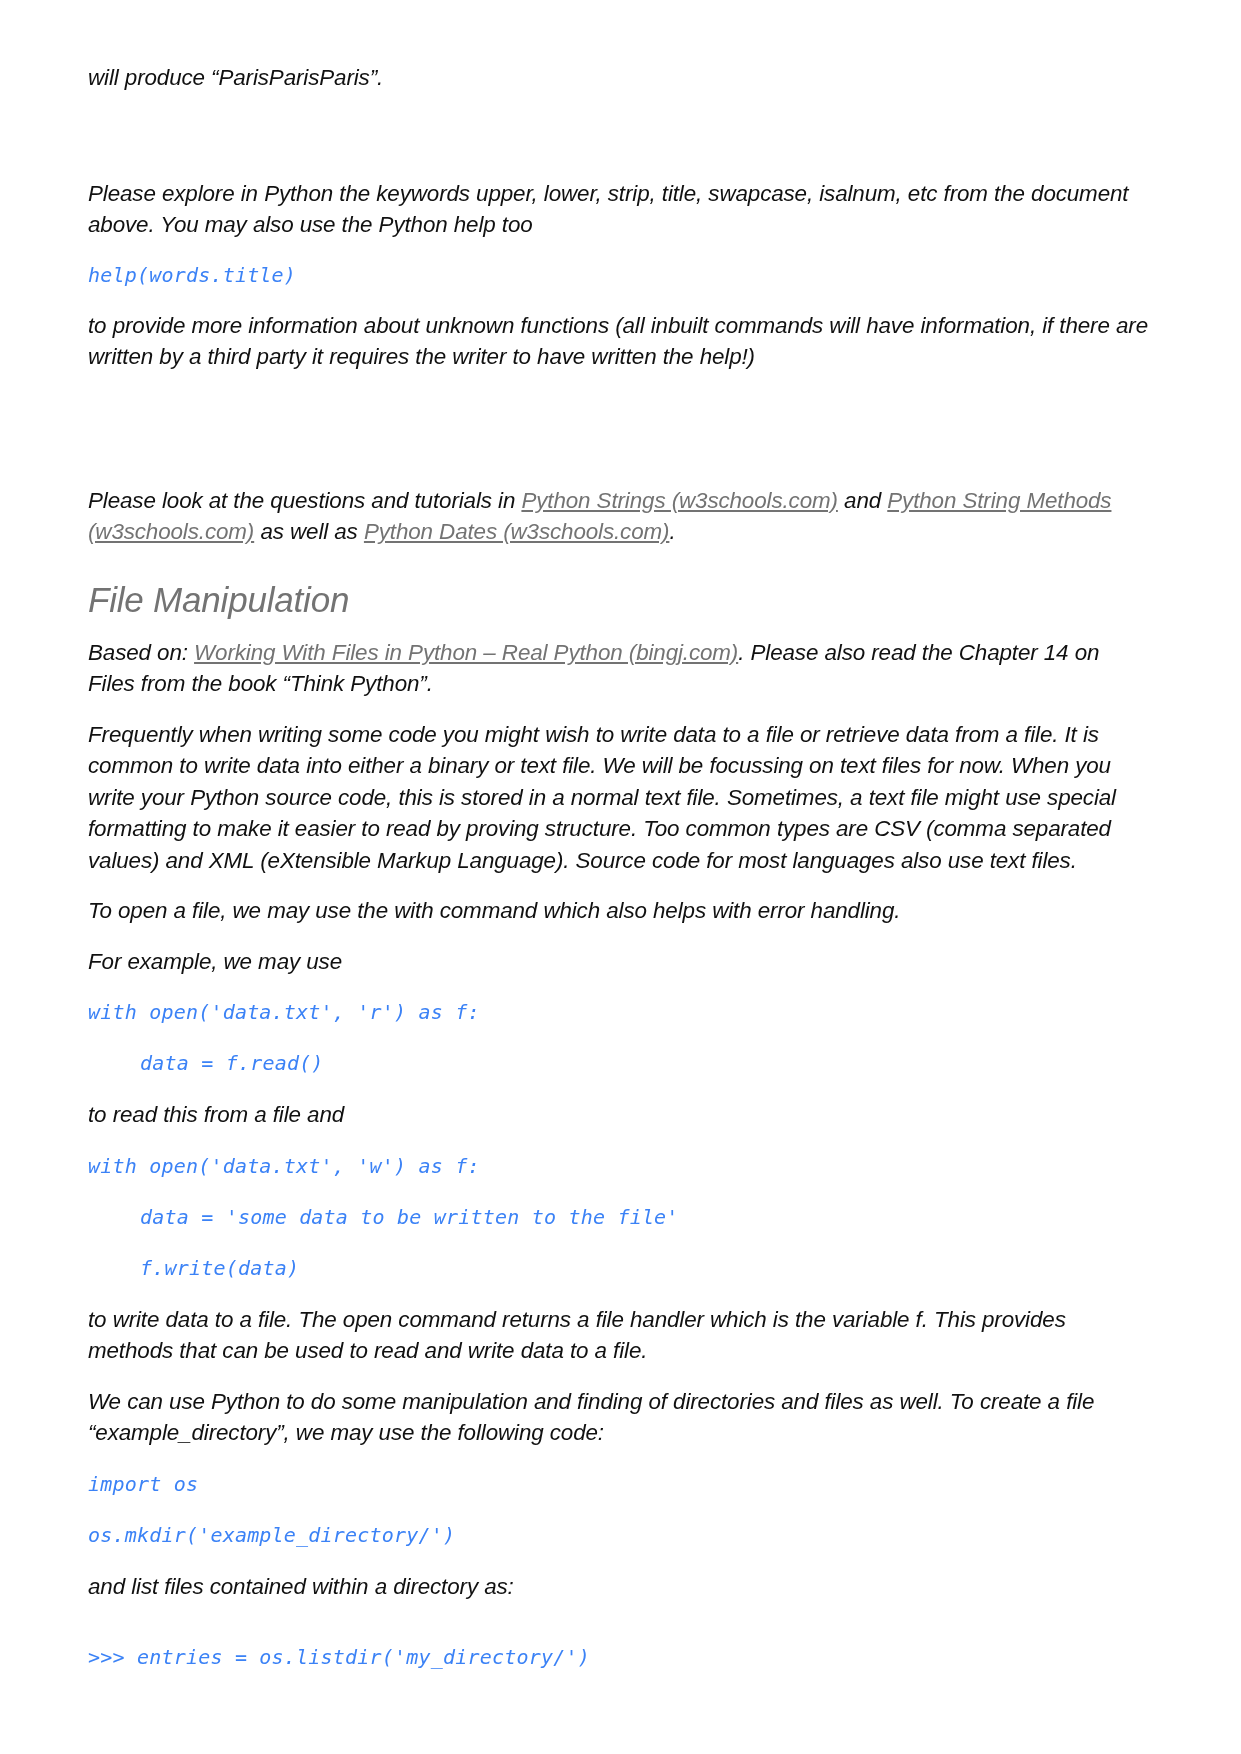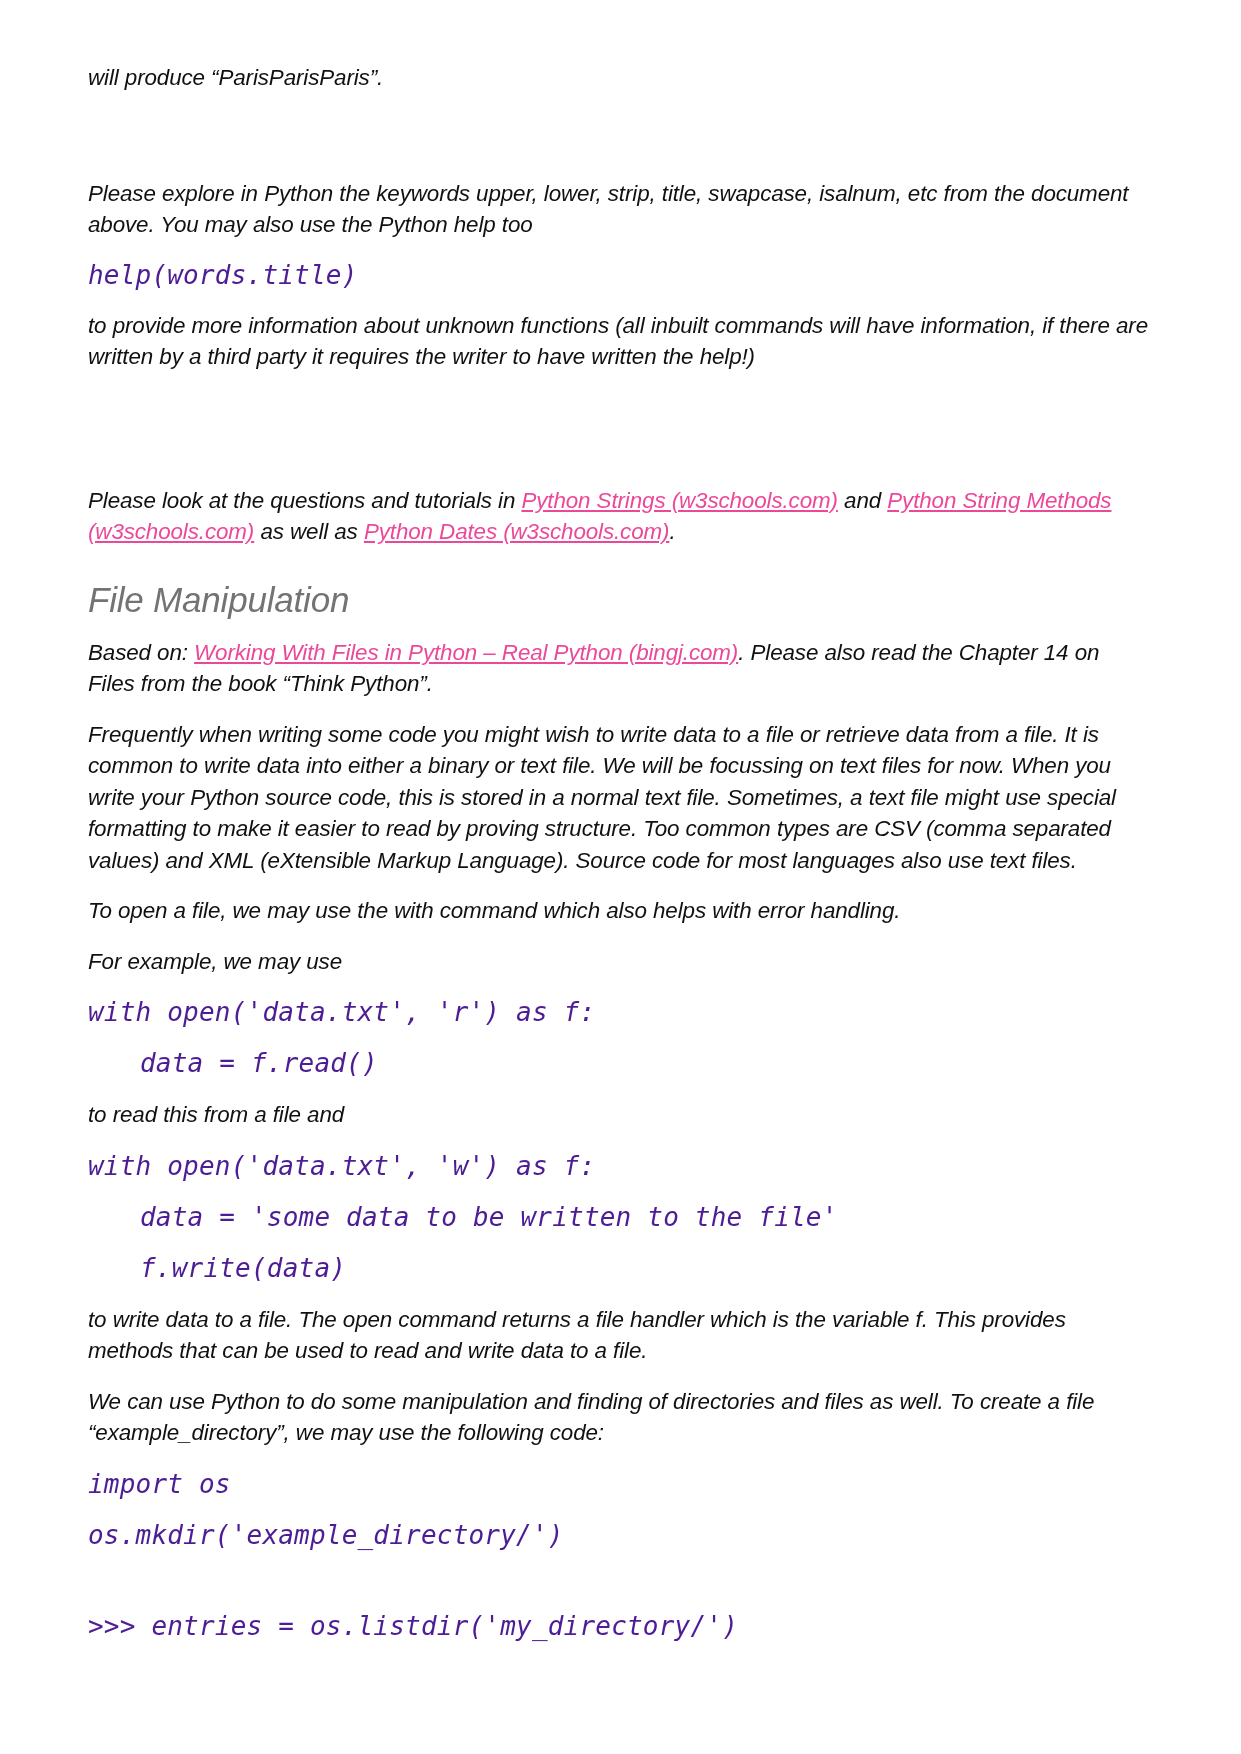--- a/index.html
+++ b/index.html
@@ -48,31 +48,31 @@
   h1.heading {
     margin: 0;
     font-size: 35px;
     line-height: 47px;
     font-weight: normal;
     color: #737373;
     letter-spacing: -0.2px;
   }
 
   a.link, .link {
-    color: #ec4899;
+    color: #737373;
     text-decoration: underline;
     text-underline-offset: 2px;
   }
 
   pre.code, .code {
     margin: 0;
     font-family: "DejaVu Sans Mono", "Liberation Mono", monospace;
-    font-size: 26px;
+    font-size: 20px;
     line-height: 31px;
-    color: #4c1d95;
+    color: #3b82f6;
     white-space: pre;
     letter-spacing: 0.2px;
   }
   .code-indent { padding-left: 52px; }
 </style>
 </head>
 <body>
 
 <div class="page">
   <div class="doc-body">
@@ -150,20 +150,21 @@
     <div class="sp-code"></div>
 
     <pre class="code">import os</pre>
 
     <div class="sp-code"></div>
 
     <pre class="code">os.mkdir('example_directory/')</pre>
 
     <div class="sp-code"></div>
 
+    <p class="para">and list files contained within a directory as:</p>
 
     <div class="sp-code"></div>
 
 
     <div class="sp-code"></div>
 
     <pre class="code">&gt;&gt;&gt; entries = os.listdir('my_directory/')</pre>
 
   </div>
 </div>

